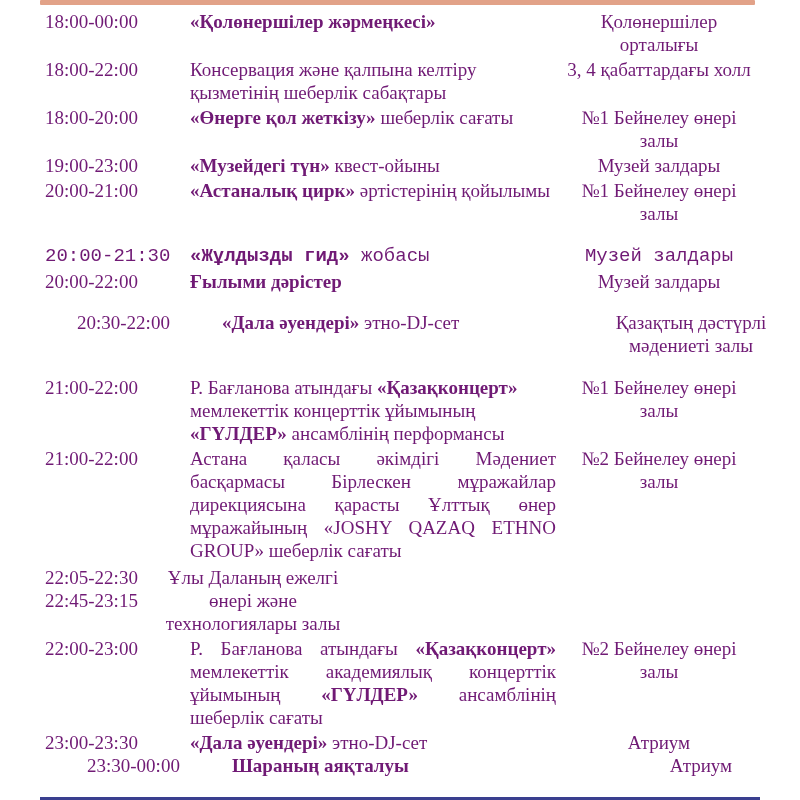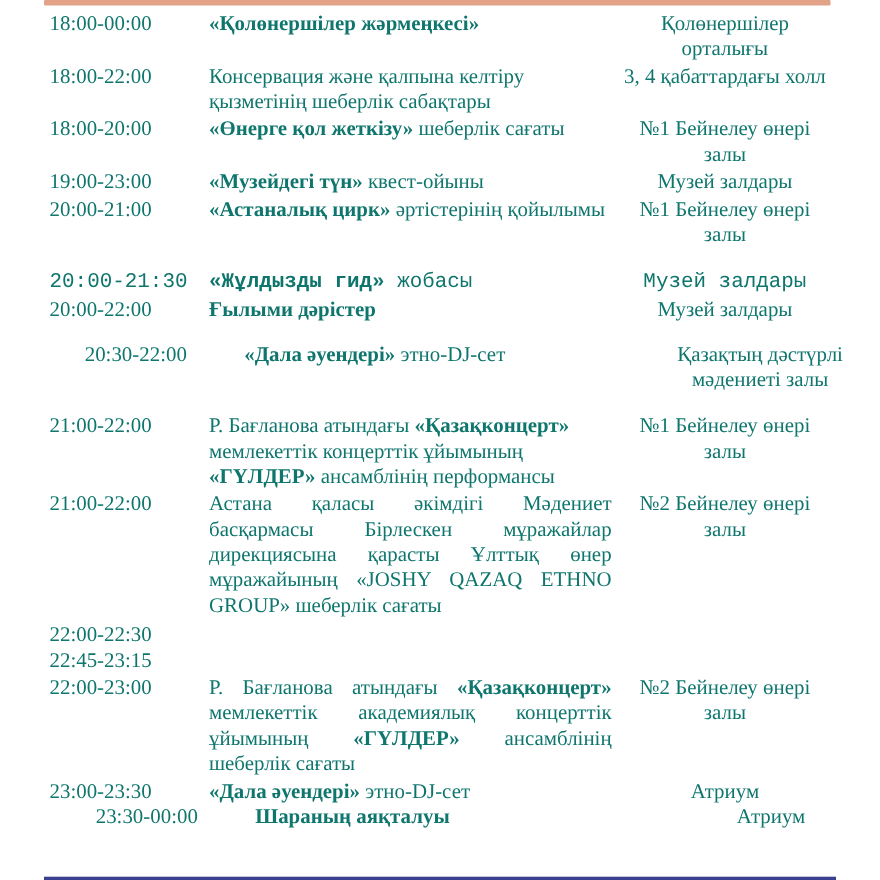--- a/index.html
+++ b/index.html
@@ -4,21 +4,21 @@
 <style>
   html,body{margin:0;padding:0;}
   .page{
     position:relative;
     width:800px;height:800px;
     background:#ffffff;
     overflow:hidden;
     font-family:"Liberation Serif", serif;
     font-size:19px;
     line-height:23px;
-    color:#0f766e;
+    color:#701a75;
   }
   .top-bar{
     position:absolute;left:40px;top:0;
     width:715px;height:5px;
     border-radius:1px;
   }
   .bottom-line{
     position:absolute;left:40px;bottom:0;
     width:720px;height:3px;
   }
@@ -122,23 +122,24 @@
   <div class="row">
     <div class="col time">
           <div>21:00-22:00</div>
         </div>
     <div class="col event"><span>Астана қаласы әкімдігі Мәдениет басқармасы Бірлескен мұражайлар дирекциясына қарасты Ұлттық өнер мұражайының «JOSHY QAZAQ ETHNO GROUP» шеберлік сағаты</span></div>
     <div class="col loc">№2 Бейнелеу өнері залы</div>
   </div>
 
   <div class="row">
     <div class="col time">
-          <div>22:00-22:30</div>
+          <div>22:05-22:30</div>
           <div>22:45-23:15</div>
         </div>
+    <div class="col loc">Ұлы Даланың ежелгі өнері және технологиялары залы</div>
   </div>
 
   <div class="row">
     <div class="col time">
           <div>22:00-23:00</div>
         </div>
     <div class="col event"><span>Р. Бағланова атындағы </span><span class="b">«Қазақконцерт»</span><span> мемлекеттік академиялық концерттік ұйымының </span><span class="b">«ГҮЛДЕР»</span><span> ансамблінің шеберлік сағаты</span></div>
     <div class="col loc">№2 Бейнелеу өнері залы</div>
   </div>
 

